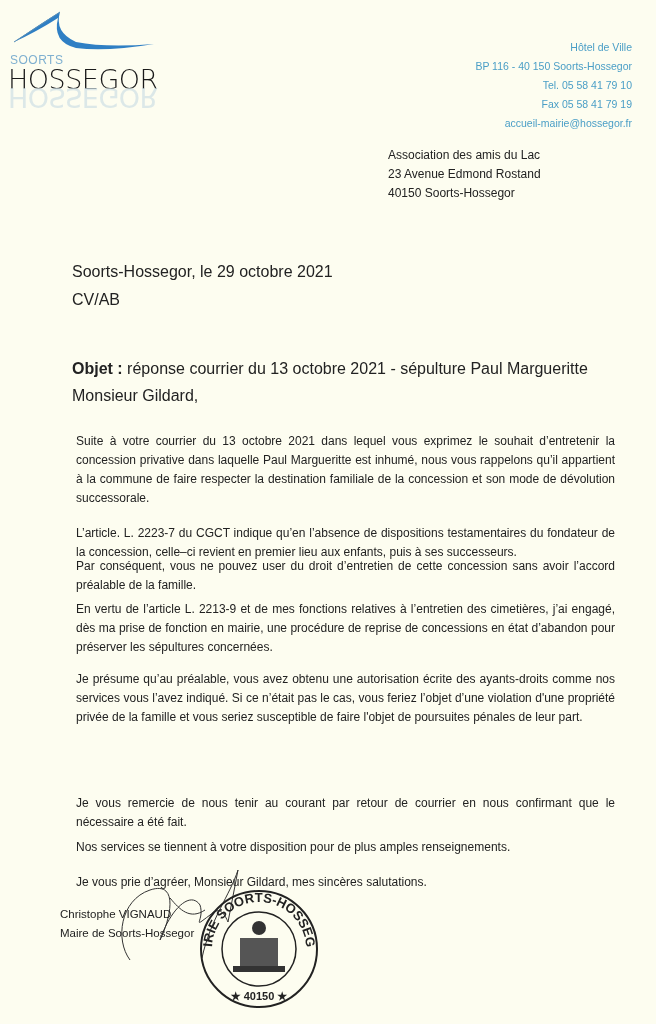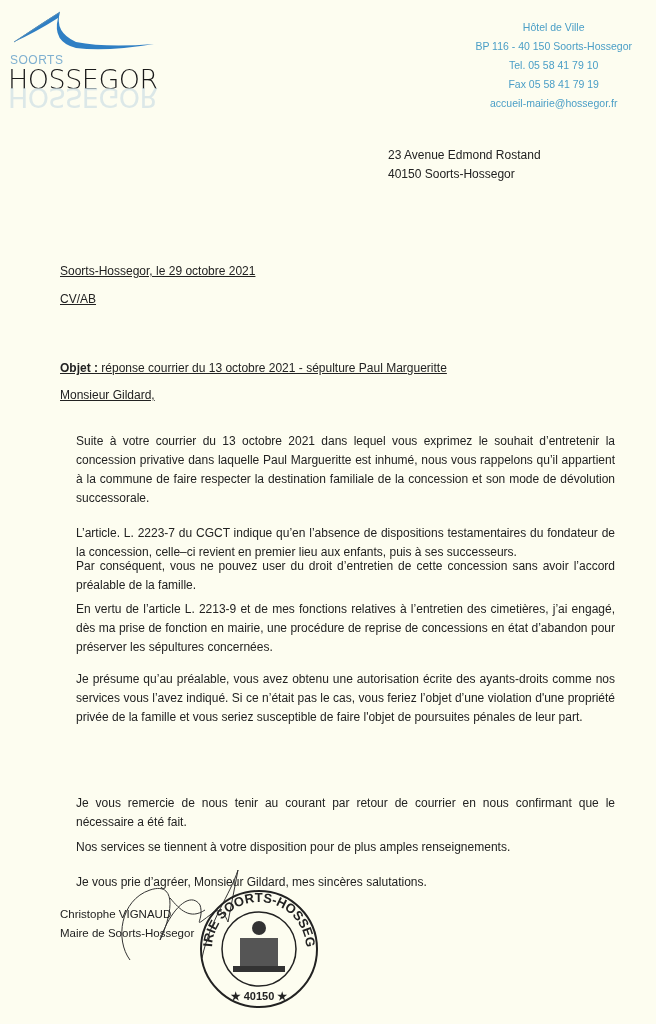--- a/index.html
+++ b/index.html
@@ -8,23 +8,23 @@
     background:#fdfdf0;
     font-family:"Liberation Sans", sans-serif;
     color:#222;
     position:relative;
   }
   .logo { position:absolute; left:6px; top:6px; width:150px; height:110px;text-decoration:underline; }
   .logo svg { position:absolute; left:0; top:0; }
   .logo .soorts { position:absolute; left:4px; top:47px; font-size:12px; color:#7fb0d0; letter-spacing:0.5px; }
   .logo .hossegor { position:absolute; left:2px; top:58px; font-size:27px; color:#1a1a1a; letter-spacing:-0.5px; font-family:"DejaVu Sans", sans-serif; font-weight:300; }
   .logo .mirror { position:absolute; left:2px; top:80px; font-size:27px; color:#cfe0e6; transform:scaleY(-1); opacity:0.7; letter-spacing:-0.5px; font-family:"DejaVu Sans", sans-serif; height:22px; overflow:hidden; line-height:22px;}
-  .contact { position:absolute; right:24px; top:18px; text-align:center; font-size:10.5px; color:#4a9ec6; line-height:19px; }
+  .contact { position:absolute; right:24px; top:38px; text-align:right; font-size:10.5px; color:#4a9ec6; line-height:19px; }
   .recipient { position:absolute; left:388px; top:146px; font-size:12px; line-height:19px; color:#222; }
-  .text { position:absolute; left:60px; font-size:12px; line-height:19px; color:#222;text-decoration:underline; }
+  .text { position:absolute; left:72px; font-size:16px; line-height:19px; color:#222; }
   .para { position:absolute; left:60px; width:571px; font-size:12px; line-height:19px; text-align:justify; color:#222; }
   .para p { margin:16px; }
   b { font-weight:bold; }
   .sig { position:absolute; left:60px; top:905px; font-size:11.5px; line-height:19px; color:#222; }
   .scribble { position:absolute; left:110px; top:860px; }
   .stamp { position:absolute; left:198px; top:888px; }
 </style>
 </head>
 <body>
 
@@ -40,20 +40,21 @@
 
 <div class="contact">
   <div>Hôtel de Ville</div>
   <div>BP 116 - 40 150 Soorts-Hossegor</div>
   <div>Tel. 05 58 41 79 10</div>
   <div>Fax 05 58 41 79 19</div>
   <div>accueil-mairie@hossegor.fr</div>
 </div>
 
 <div class="recipient">
+  <div>Association des amis du Lac</div>
   <div>23 Avenue Edmond Rostand</div>
   <div>40150 Soorts-Hossegor</div>
 </div>
 
 <div class="text" style="top:262px;">Soorts-Hossegor, le 29 octobre 2021</div>
 <div class="text" style="top:290px;">CV/AB</div>
 
 <div class="text" style="top:340px;margin-top:19px;">
   <b>Objet :</b><span> réponse courrier du 13 octobre 2021 - sépulture Paul Margueritte</span>
 </div>

